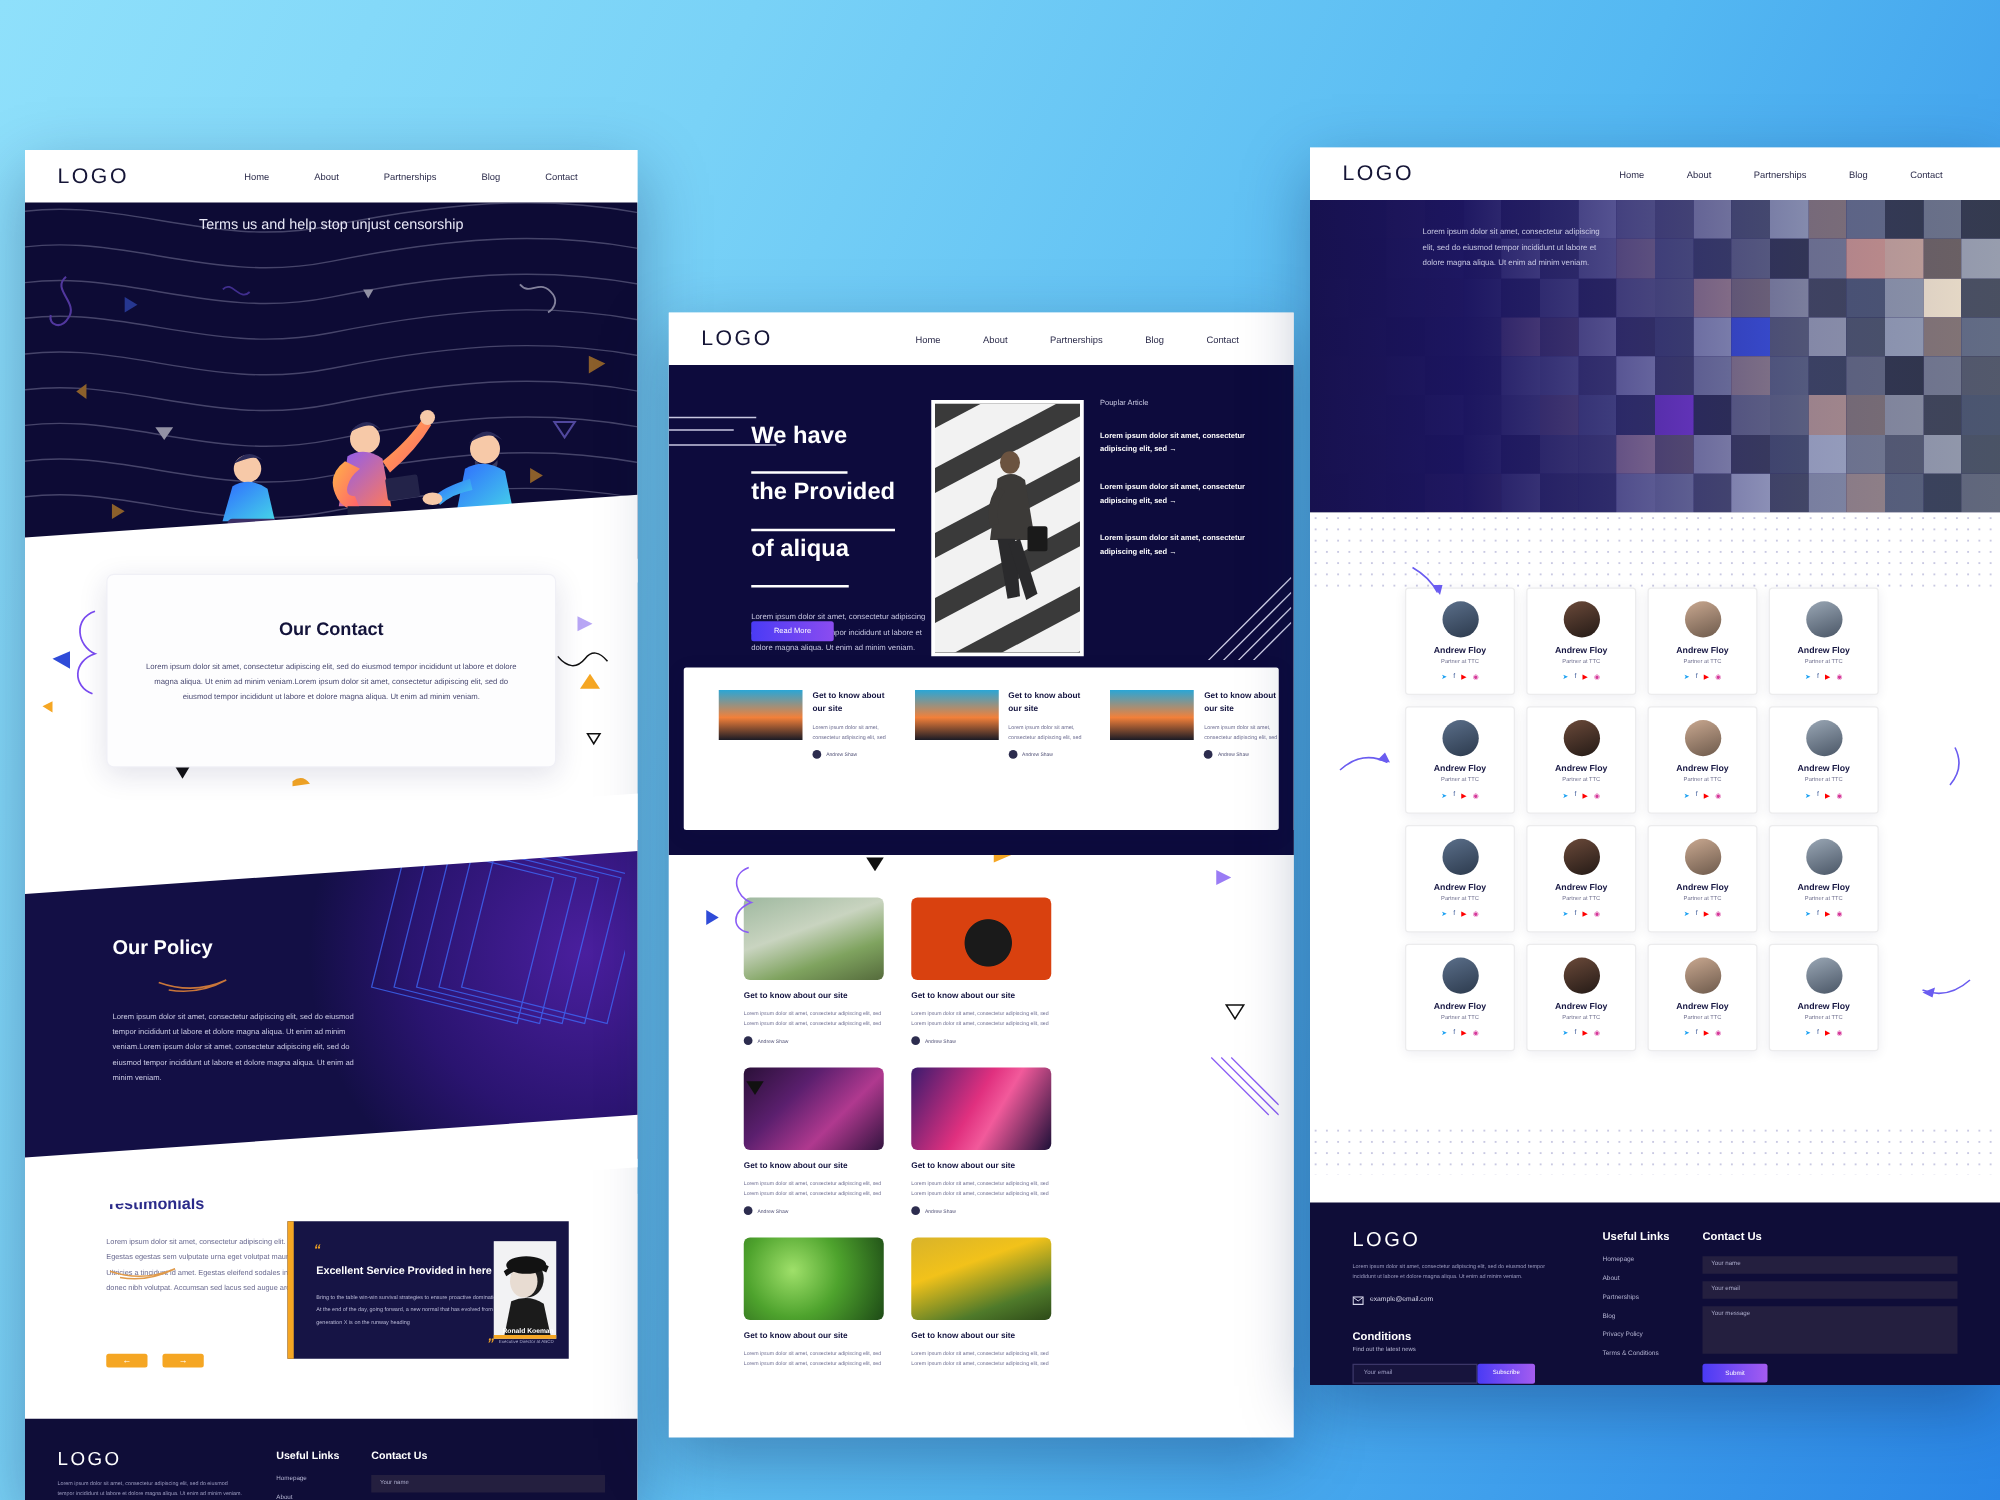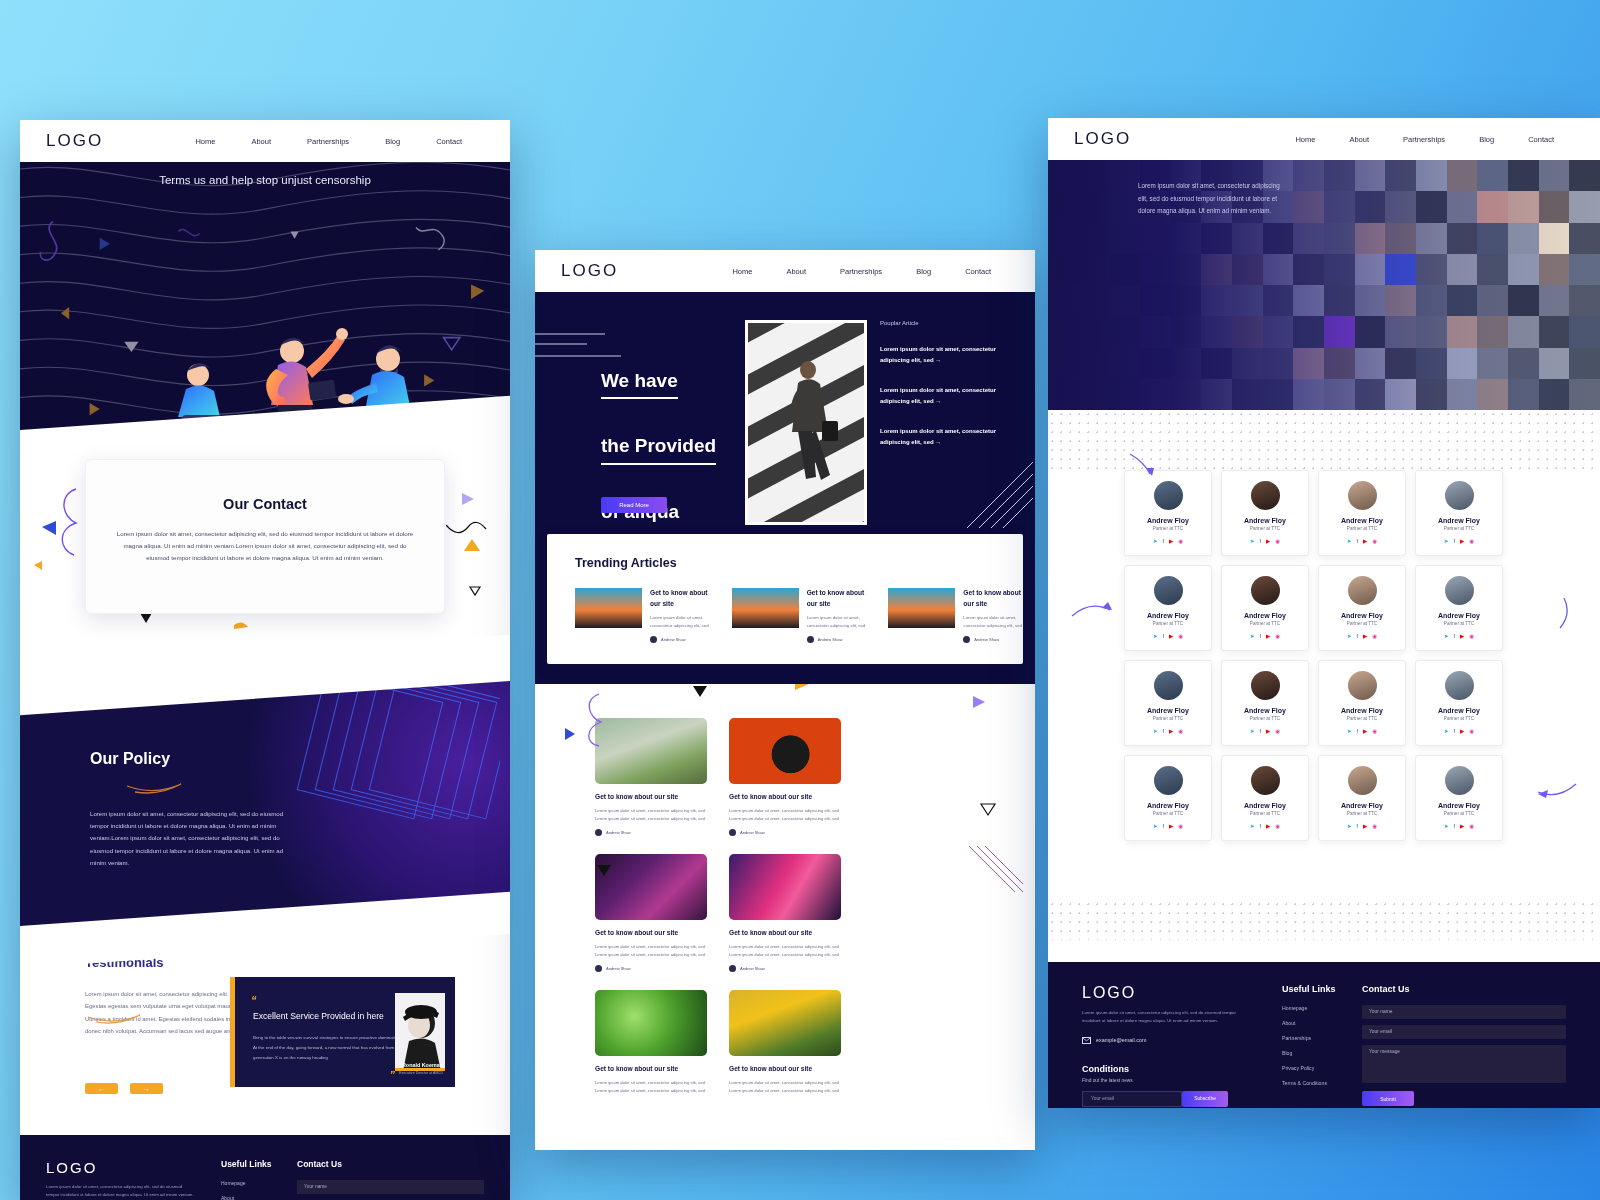--- a/index.html
+++ b/index.html
@@ -53,21 +53,21 @@
                   margin:78px 0 0 70px;}
   .valuesSec .squiggle { position:absolute; left:105px; top:110px; }
   .valuesSec p { position:relative; color:#c9c9e2; font-size:6.1px; line-height:2.0;
                  margin:40px 0 0 70px; width:205px; }
 
   .testSec { position:relative; background:#fff; height:180px; }
   .testSec h2 { color:#2b2b8a; font-size:13px; font-weight:700; margin:28px 0 0 65px;}
   .testSec .tdesc { font-size:5.9px; color:#6a6a90; line-height:2.1; width:160px; margin:18px 0 0 65px;}
   .tcard { position:absolute; left:210px; top:22px; width:225px; height:110px;
            background:#161445; border-left:5px solid #f5a623; }
-  .tcard h3 { color:#fff; font-size:8.6px; font-weight:400; margin:34px 0 0 18px; }
+  .tcard h3 { color:#fff; font-size:8.6px; font-weight:700; margin:34px 0 0 18px; }
   .tcard p { color:#b9b9d6; font-size:4.4px; line-height:2.3; margin:12px 0 0 18px; width:150px;}
   .tcard .q1 { position:absolute; left:16px; top:17px; color:#f5a623; font-size:11px; font-weight:700; font-style:italic;}
   .tcard .q2 { position:absolute; right:60px; bottom:6px; color:#f5a623; font-size:11px; font-weight:700; font-style:italic;}
   .tphoto { position:absolute; right:10px; top:16px; width:50px; height:78px; overflow:hidden;
             border-bottom:3px solid #f5a623; background:#e9e9ee;}
   .tname { position:absolute; right:12px; bottom:12px; text-align:right; }
   .tname b { display:block; color:#fff; font-size:5.4px;}
   .tname i { display:block; color:#a9a9cc; font-size:3.6px; font-style:normal; margin-top:3px;}
   .arrowsRow { position:absolute; left:65px; top:128px; display:flex; gap:12px; }
   .arrowBtn { width:33px; height:11px; background:#f5a623; border-radius:2px;
@@ -88,21 +88,21 @@
 
   
   #page2 { left:535px; top:250px; width:500px; height:900px; }
   #page2 .nav { height:42px; padding:0 26px; }
   #page2 .nav .logo { font-size:17px; }
   #page2 .nav .links { gap:34px; font-size:7.5px; padding-right:18px;}
 
   .hero2 { position:relative; height:236px; background:#0d0b3d; overflow:hidden;}
   .hero2 h1 { color:#fff; font-size:19px; font-weight:700; line-height:1.55;
               margin:42px 0 0 66px; width:170px; }
-  .hero2 h1 span { border-bottom:2px solid #fff; display:inline-block; padding-bottom:2px;margin-top:32px;}
+  .hero2 h1 span { border-bottom:2px solid #fff; display:inline-block; padding-bottom:14px;}
   .hero2 .p { color:#c6c6e0; font-size:6.2px; line-height:2.0; margin:18px 0 0 66px; width:150px;}
   .readMore { position:absolute; left:66px; top:205px; width:66px; height:16px;
               background:linear-gradient(90deg,#4a3bf5,#8b4cf0); color:#fff; font-size:6px;
               display:flex; align-items:center; justify-content:center; border-radius:2px;}
   .hero2img { position:absolute; left:210px; top:28px; width:122px; height:205px;
               background:#fff; padding:3px;}
   .zebra { width:100%; height:100%; overflow:hidden; position:relative; background:#2e2e2e;}
   .popular { position:absolute; left:345px; top:28px; width:130px; }
   .popular .plab { color:#c9c9e2; font-size:6px; }
   .popular .pitem { color:#fff; font-size:6px; font-weight:700; line-height:1.9; margin-top:18px;}
@@ -431,21 +431,20 @@
     <div class="popular">
       <div class="plab">Pouplar Article</div>
       <div class="pitem">Lorem ipsum dolor sit amet, consectetur adipiscing  elit, sed →</div>
       <div class="pitem">Lorem ipsum dolor sit amet, consectetur adipiscing  elit, sed →</div>
       <div class="pitem">Lorem ipsum dolor sit amet, consectetur adipiscing  elit, sed →</div>
     </div>
   </div>
 
   <div style="position:relative;background:#0d0b3d;padding-top:6px">
     <div class="trend">
-      <h2>Trending Articles</h2>
       <div class="trendRow">
         <div class="trendCard">
           <div class="trendThumb"></div>
           <div>
             <h4>Get to know about our site</h4>
             <p>Lorem ipsum dolor sit amet, consectetur adipiscing  elit, sed</p>
             <div class="byline">
               <div class="byAv"></div>
               <span>Andrew Shaw</span>
             </div>

